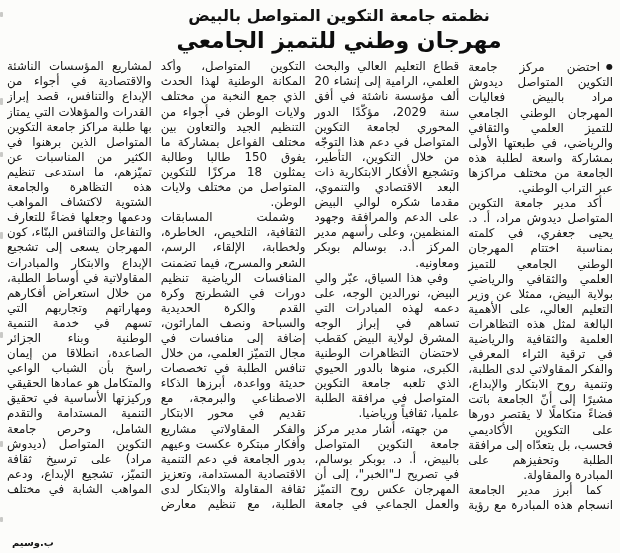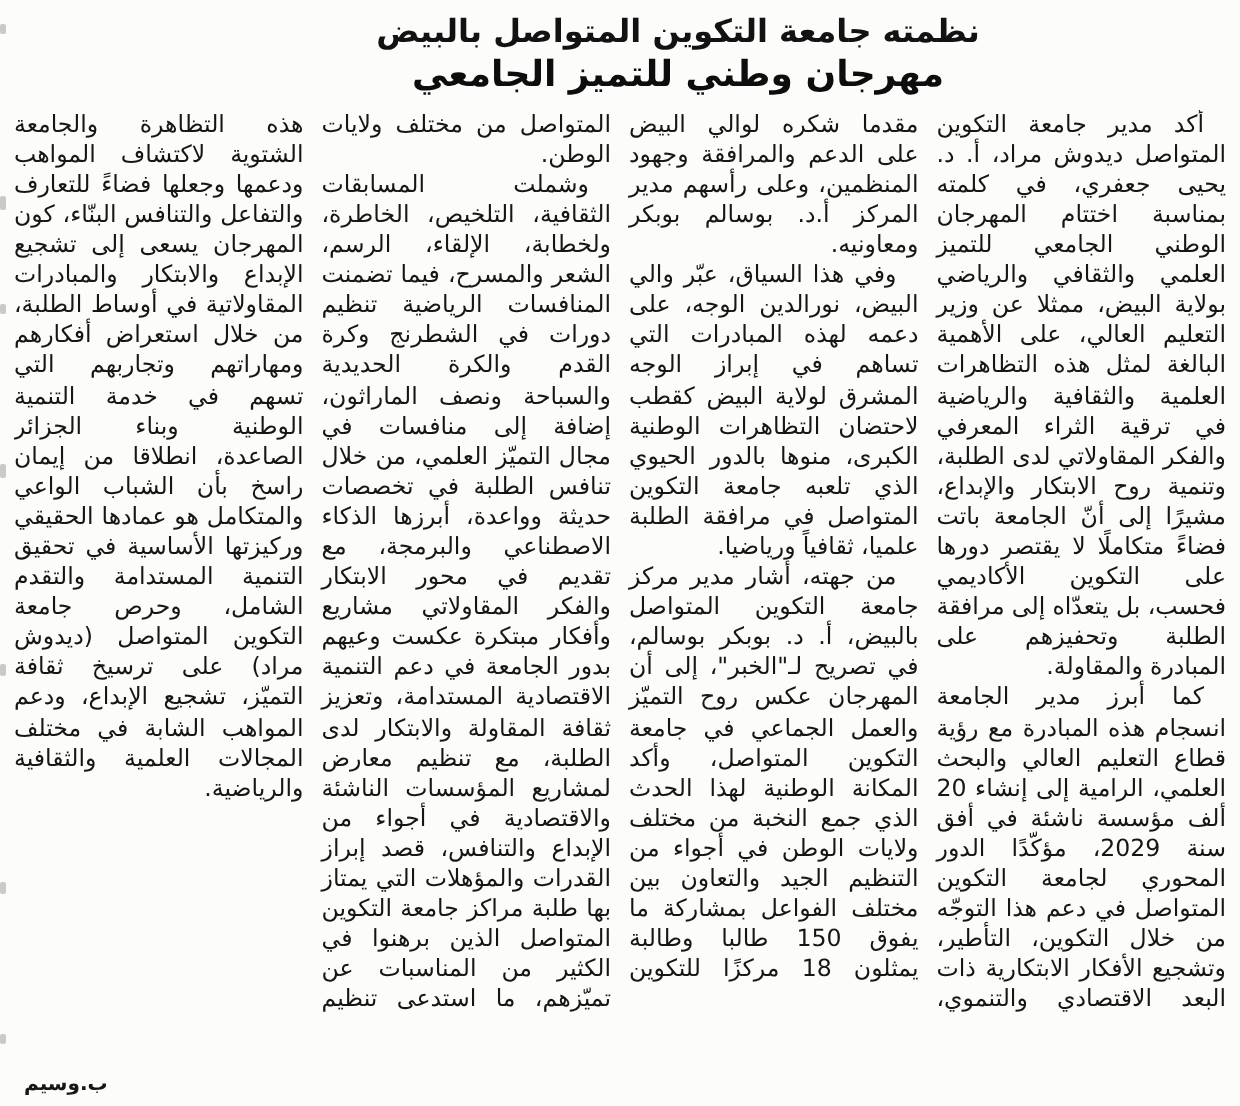--- a/index.html
+++ b/index.html
@@ -27,21 +27,21 @@
   }
   .kicker{
     font-size:16px;
     font-weight:bold;
     letter-spacing:0;
     line-height:1.25;
     color:#121212;
   }
   .headline{
     margin:2px 0 6px 0;
-    font-size:18px;
+    font-size:22px;
     font-weight:bold;
     line-height:1.15;
     color:#0d0d0d;
   }
   
   .body-columns{
     direction:rtl;
     height:466px;
     overflow:hidden;
     columns:4;
@@ -103,20 +103,21 @@
   <div class="artifact a5"></div>
   <div class="artifact a6"></div>
   <div class="artifact a7"></div>
 
   <header class="header">
     <div class="kicker">نظمته جامعة التكوين المتواصل بالبيض</div>
     <h1 class="headline">مهرجان وطني للتميز الجامعي</h1>
   </header>
 
   <div class="body-columns">
+    <p class="para lead"><span class="bullet">●</span><span>احتضن مركز جامعة التكوين المتواصل ديدوش مراد بالبيض فعاليات المهرجان الوطني الجامعي للتميز العلمي والثقافي والرياضي، في طبعتها الأولى بمشاركة واسعة لطلبة هذه الجامعة من مختلف مراكزها عبر التراب الوطني.</span></p>
 
     <p class="para">أكد مدير جامعة التكوين المتواصل ديدوش مراد، أ. د. يحيى جعفري، في كلمته بمناسبة اختتام المهرجان الوطني الجامعي للتميز العلمي والثقافي والرياضي بولاية البيض، ممثلا عن وزير التعليم العالي، على الأهمية البالغة لمثل هذه التظاهرات العلمية والثقافية والرياضية في ترقية الثراء المعرفي والفكر المقاولاتي لدى الطلبة، وتنمية روح الابتكار والإبداع، مشيرًا إلى أنّ الجامعة باتت فضاءً متكاملًا لا يقتصر دورها على التكوين الأكاديمي فحسب، بل يتعدّاه إلى مرافقة الطلبة وتحفيزهم على المبادرة والمقاولة.</p>
 
     <p class="para">كما أبرز مدير الجامعة انسجام هذه المبادرة مع رؤية قطاع التعليم العالي والبحث العلمي، الرامية إلى إنشاء 20 ألف مؤسسة ناشئة في أفق سنة 2029، مؤكّدًا الدور المحوري لجامعة التكوين المتواصل في دعم هذا التوجّه من خلال التكوين، التأطير، وتشجيع الأفكار الابتكارية ذات البعد الاقتصادي والتنموي، مقدما شكره لوالي البيض على الدعم والمرافقة وجهود المنظمين، وعلى رأسهم مدير المركز أ.د. بوسالم بوبكر ومعاونيه.</p>
 
     <p class="para">وفي هذا السياق، عبّر والي البيض، نورالدين الوجه، على دعمه لهذه المبادرات التي تساهم في إبراز الوجه المشرق لولاية البيض كقطب لاحتضان التظاهرات الوطنية الكبرى، منوها بالدور الحيوي الذي تلعبه جامعة التكوين المتواصل في مرافقة الطلبة علميا، ثقافياً ورياضيا.</p>
 
     <p class="para">من جهته، أشار مدير مركز جامعة التكوين المتواصل بالبيض، أ. د. بوبكر بوسالم، في تصريح لـ"الخبر"، إلى أن المهرجان عكس روح التميّز والعمل الجماعي في جامعة التكوين المتواصل، وأكد المكانة الوطنية لهذا الحدث الذي جمع النخبة من مختلف ولايات الوطن في أجواء من التنظيم الجيد والتعاون بين مختلف الفواعل بمشاركة ما يفوق 150 طالبا وطالبة يمثلون 18 مركزًا للتكوين المتواصل من مختلف ولايات الوطن.</p>
 
     <p class="para">وشملت المسابقات الثقافية، التلخيص، الخاطرة، ولخطابة، الإلقاء، الرسم، الشعر والمسرح، فيما تضمنت المنافسات الرياضية تنظيم دورات في الشطرنج وكرة القدم والكرة الحديدية والسباحة ونصف الماراثون، إضافة إلى منافسات في مجال التميّز العلمي، من خلال تنافس الطلبة في تخصصات حديثة وواعدة، أبرزها الذكاء الاصطناعي والبرمجة، مع تقديم في محور الابتكار والفكر المقاولاتي مشاريع وأفكار مبتكرة عكست وعيهم بدور الجامعة في دعم التنمية الاقتصادية المستدامة، وتعزيز ثقافة المقاولة والابتكار لدى الطلبة، مع تنظيم معارض لمشاريع المؤسسات الناشئة والاقتصادية في أجواء من الإبداع والتنافس، قصد إبراز القدرات والمؤهلات التي يمتاز بها طلبة مراكز جامعة التكوين المتواصل الذين برهنوا في الكثير من المناسبات عن تميّزهم، ما استدعى تنظيم هذه التظاهرة والجامعة الشتوية لاكتشاف المواهب ودعمها وجعلها فضاءً للتعارف والتفاعل والتنافس البنّاء، كون المهرجان يسعى إلى تشجيع الإبداع والابتكار والمبادرات المقاولاتية في أوساط الطلبة، من خلال استعراض أفكارهم ومهاراتهم وتجاربهم التي تسهم في خدمة التنمية الوطنية وبناء الجزائر الصاعدة، انطلاقا من إيمان راسخ بأن الشباب الواعي والمتكامل هو عمادها الحقيقي وركيزتها الأساسية في تحقيق التنمية المستدامة والتقدم الشامل، وحرص جامعة التكوين المتواصل (ديدوش مراد) على ترسيخ ثقافة التميّز، تشجيع الإبداع، ودعم المواهب الشابة في مختلف المجالات العلمية والثقافية والرياضية.</p>

